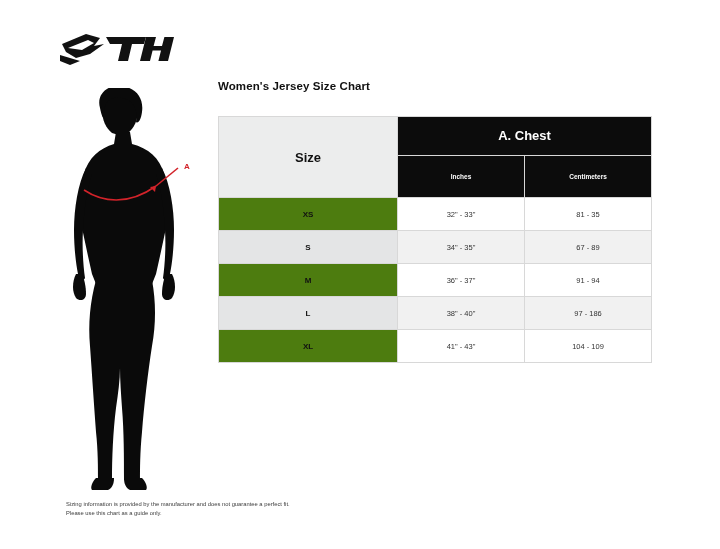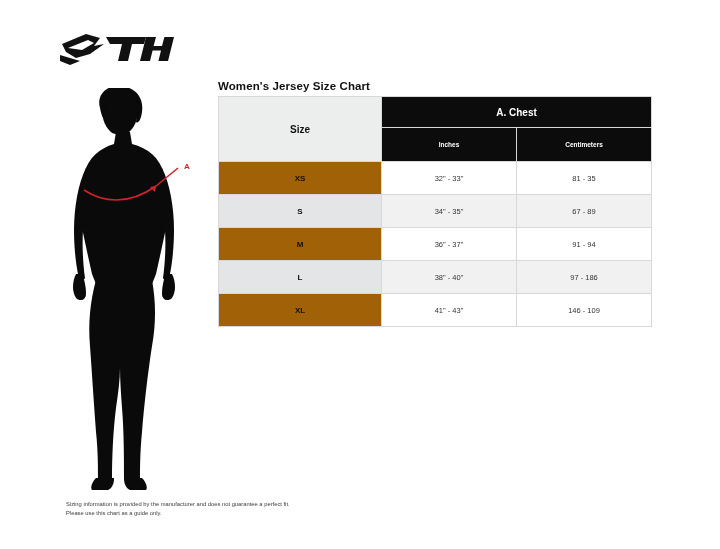--- a/index.html
+++ b/index.html
@@ -46,67 +46,67 @@
     position: absolute;
     left: 218px;
     top: 80px;
     width: 440px;
   }
 
   .chart-title {
     font-size: 11.5px;
     font-weight: bold;
     color: #111111;
-    margin: 0 0 4px 0;
+    margin: 0 0 24px 0;
     letter-spacing: 0.1px;
   }
 
   
   table.size-chart {
     border-collapse: collapse;
     width: 434px;
     table-layout: fixed;
   }
   table.size-chart th,
   table.size-chart td {
     border: 1px solid #d8d8d8;
     text-align: center;
     vertical-align: middle;
   }
   .th-size {
     width: 146px;
     background: #eceded;
     color: #111111;
-    font-size: 10px;
+    font-size: 13px;
     font-weight: bold;
     height: 48px;
-    padding: 8px;
+    padding: 16px;
     margin-left: 45px;
   }
   .th-group {
     background: #0c0c0c;
     color: #ffffff;
-    font-size: 10px;
+    font-size: 13px;
     font-weight: bold;
     height: 23px;
     padding: 0;
     border-color: #0c0c0c;
   }
   .th-sub {
     background: #0c0c0c;
     color: #ffffff;
     font-size: 6.5px;
     font-weight: bold;
     height: 25px;
     padding: 0;
     border-color: #3a3a3a;
     border-top: 1px solid #3a3a3a;
   }
   td.size-cell {
-    background: #a16207;
+    background: #4d7c0f;
     font-size: 8px;
     font-weight: bold;
     height: 30px;
     color: #111111;
   }
   td.val-cell {
     background: #ffffff;
     font-size: 7.5px;
     color: #333333;
     height: 30px;
@@ -242,21 +242,21 @@
           <td class="val-cell">91 - 94</td>
         </tr>
         <tr class="alt">
           <td class="size-cell">L</td>
           <td class="val-cell">38" - 40"</td>
           <td class="val-cell">97 - 186</td>
         </tr>
         <tr>
           <td class="size-cell">XL</td>
           <td class="val-cell">41" - 43"</td>
-          <td class="val-cell">146 - 109</td>
+          <td class="val-cell">104 - 109</td>
         </tr>
       </tbody>
     </table>
 
 
   </div>
 
   <div class="footer">
     <p>Sizing information is provided by the manufacturer and does not guarantee a perfect fit.</p>
     <p>Please use this chart as a guide only.</p>

